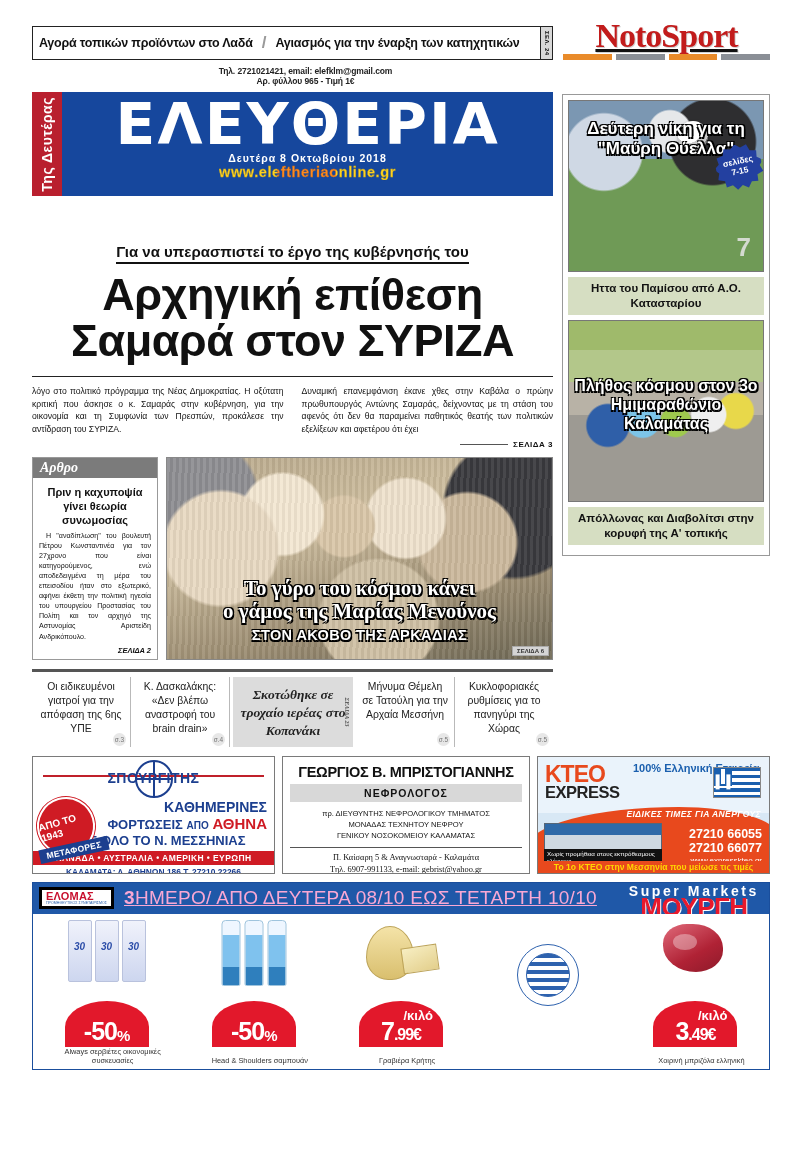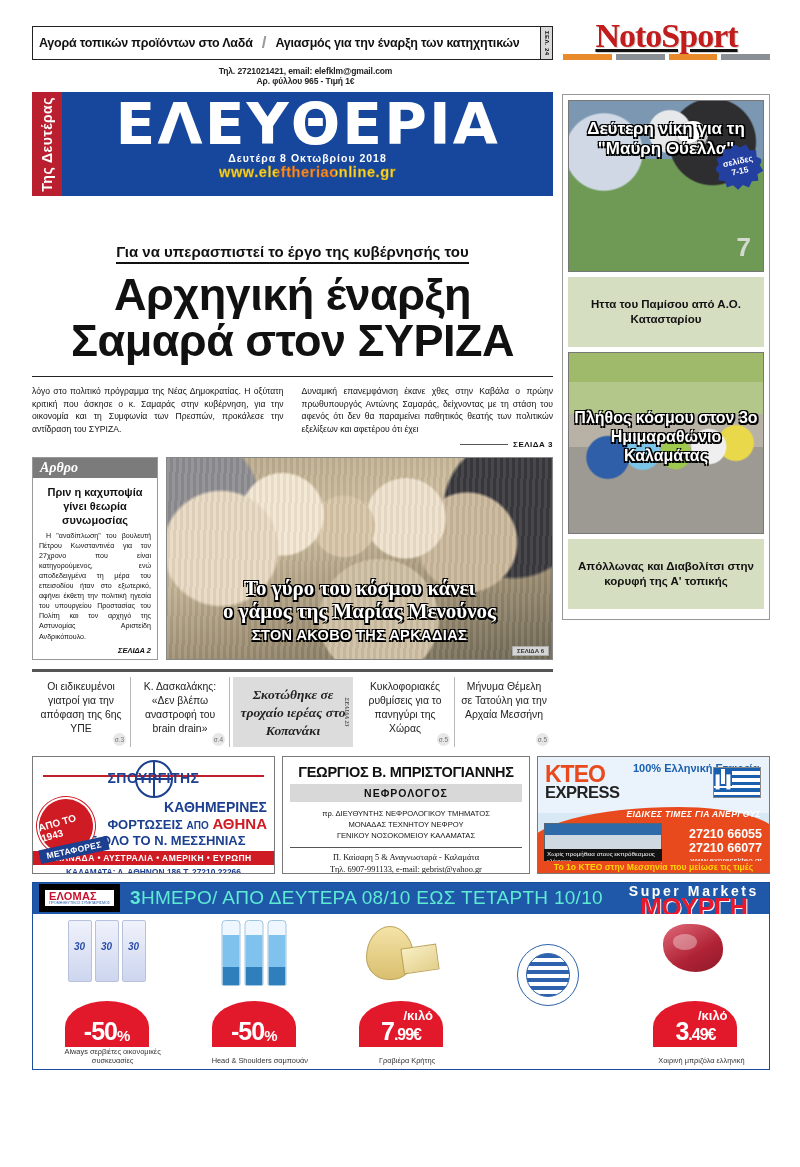--- a/index.html
+++ b/index.html
@@ -204,21 +204,21 @@
   }
   .sp-cap {
     position:absolute; left:0; right:0; text-align:center; color:#fff; font-weight:bold;
     text-shadow:1.6px 1.6px 0 #000, -1.1px -1.1px 0 #000, 1.6px -1.1px 0 #000, -1.1px 1.6px 0 #000;
     line-height:1.18;
   }
   .sp-cap-1 { top:18px; font-size:17px; }
   .sp-cap-2 { top:56px; font-size:16px; }
   .sp-band {
     background:#d6dec2; text-align:center; font-size:11.5px; font-weight:bold; color:#111;
-    padding:20px 4px; line-height:1.3; margin:5px 0;
+    padding:4px 4px; line-height:1.3; margin:5px 0;
   }
   .sp-badge {
     position:absolute; right:8px; top:52px; width:46px; height:46px; z-index:5;
     background:#2340a0; color:#fff; display:flex; flex-direction:column;
     align-items:center; justify-content:center; font-size:8.5px; font-weight:bold; line-height:1.15;
     clip-path:polygon(50% 0%,61% 9%,75% 5%,80% 19%,94% 22%,92% 36%,104% 45%,95% 55%,
       100% 69%,86% 74%,85% 88%,71% 86%,62% 98%,50% 90%,38% 98%,29% 86%,15% 88%,14% 74%,
       0% 69%,5% 55%,-4% 45%,8% 36%,6% 22%,20% 19%,25% 5%,39% 9%);
     transform:rotate(-12deg);
   }
@@ -290,23 +290,23 @@
   .a3-phone { position:absolute; right:7px; top:70px; color:#fff; font-size:12.5px; font-weight:bold;
     line-height:1.18; text-align:right; z-index:4; }
   .a3-site { position:absolute; right:7px; top:99px; color:#fff; font-size:8px; z-index:4; }
   .a3-footer { position:absolute; left:0; right:0; bottom:0; background:#e8491d; color:#ffd600;
     font-size:8.6px; font-weight:bold; text-align:center; padding:1px 0; z-index:5; }
 
   
   .smad { margin-top:8px; border:1.5px solid #1a4e9c; }
   .smad-head { background:#1f58a8; display:flex; align-items:center; height:31px; padding:0 6px; position:relative; }
   .sm-logo { background:#fff; color:#c8102e; font-size:11px; font-weight:bold; padding:1px 4px; letter-spacing:0.2px;
-    border:6px solid #000000; line-height:1; }
+    border:3px solid #000000; line-height:1; }
   .sm-logo small { display:block; font-size:3.6px; color:#1f58a8; letter-spacing:0; font-weight:normal; }
-  .sm-head-text { color:#5eead4; font-size:19px; margin-left:10px; letter-spacing:0.3px; white-space:nowrap; }
+  .sm-head-text { color:#f9a8d4; font-size:19px; margin-left:10px; letter-spacing:0.3px; white-space:nowrap;text-decoration:underline; }
   .sm-head-text b { font-weight:bold; }
   .sm-brand { position:absolute; right:10px; top:0; text-align:center; }
   .sm-brand .sb1 { color:#fff; font-size:14px; font-weight:bold; letter-spacing:2.6px; }
   .sm-brand .sb2 { color:#e8192c; font-size:26px; font-weight:bold; letter-spacing:-0.5px;
     text-shadow:1px 1px 0 #fff; line-height:0.82; margin-top:-2px; }
   .smad-body { background:#fff; display:flex; height:155px; position:relative; }
   .sm-item { flex:1; position:relative; }
   .sm-prod { position:absolute; left:50%; top:6px; transform:translateX(-50%); }
   .sm-pkg { display:flex; gap:3px; align-items:flex-end; }
   .sm-pkg i { display:block; width:24px; height:62px; background:linear-gradient(180deg,#f0f2fb,#cdd6ef);
@@ -384,21 +384,21 @@
           <div class="mh-logo">ΕΛΕΥΘΕΡΙΑ</div>
           <div class="mh-date">Δευτέρα 8 Οκτωβρίου 2018</div>
           <div class="mh-url">www.eleftheriaonline.gr</div>
         </div>
       </div>
 
       <div class="kicker-row">
         <div class="kicker">Για να υπερασπιστεί το έργο της κυβέρνησής του</div>
       </div>
       <div class="headline">
-        <div>Αρχηγική έναρξη</div>
+        <div>Αρχηγική επίθεση</div>
         <div class="l2">Σαμαρά στον ΣΥΡΙΖΑ</div>
       </div>
 
       <div class="rule-thin"></div>
 
       <div class="lead">
         <p>λόγο στο πολιτικό πρόγραμμα της Νέας Δημοκρατίας. Η οξύτατη κριτική που άσκησε ο κ. Σαμαράς στην κυβέρνηση, για την οικονομία και τη Συμφωνία των Πρεσπών, προκάλεσε την αντίδραση του ΣΥΡΙΖΑ.</p>
         <p>Δυναμική επανεμφάνιση έκανε χθες στην Καβάλα ο πρώην πρωθυπουργός Αντώνης Σαμαράς, δείχνοντας με τη στάση του αφενός ότι δεν θα παραμείνει παθητικός θεατής των πολιτικών εξελίξεων και αφετέρου ότι έχει</p>
       </div>
       <div class="lead-ref">
@@ -433,25 +433,25 @@
         </div>
         <div class="teaser">
           <span>Κ. Δασκαλάκης: «Δεν βλέπω αναστροφή του brain drain»</span>
           <span class="pg">σ.4</span>
         </div>
         <div class="teaser hl">
           <span>Σκοτώθηκε σε τροχαίο ιερέας στο Κοπανάκι</span>
           <span class="vpg">ΣΕΛΙΔΑ 23</span>
         </div>
         <div class="teaser">
+          <span>Μήνυμα Θέμελη σε Τατούλη για την Αρχαία Μεσσήνη</span>
+          <span class="pg">σ.5</span>
+        </div>
+        <div class="teaser">
           <span>Κυκλοφοριακές ρυθμίσεις για το πανηγύρι της Χώρας</span>
-          <span class="pg">σ.5</span>
-        </div>
-        <div class="teaser">
-          <span>Μήνυμα Θέμελη σε Τατούλη για την Αρχαία Μεσσήνη</span>
           <span class="pg">σ.5</span>
         </div>
       </div>
     </div>
 
     <div class="col-right">
       <div class="sp-badge">
         <span>σελίδες</span>
         <span>7-15</span>
       </div>

